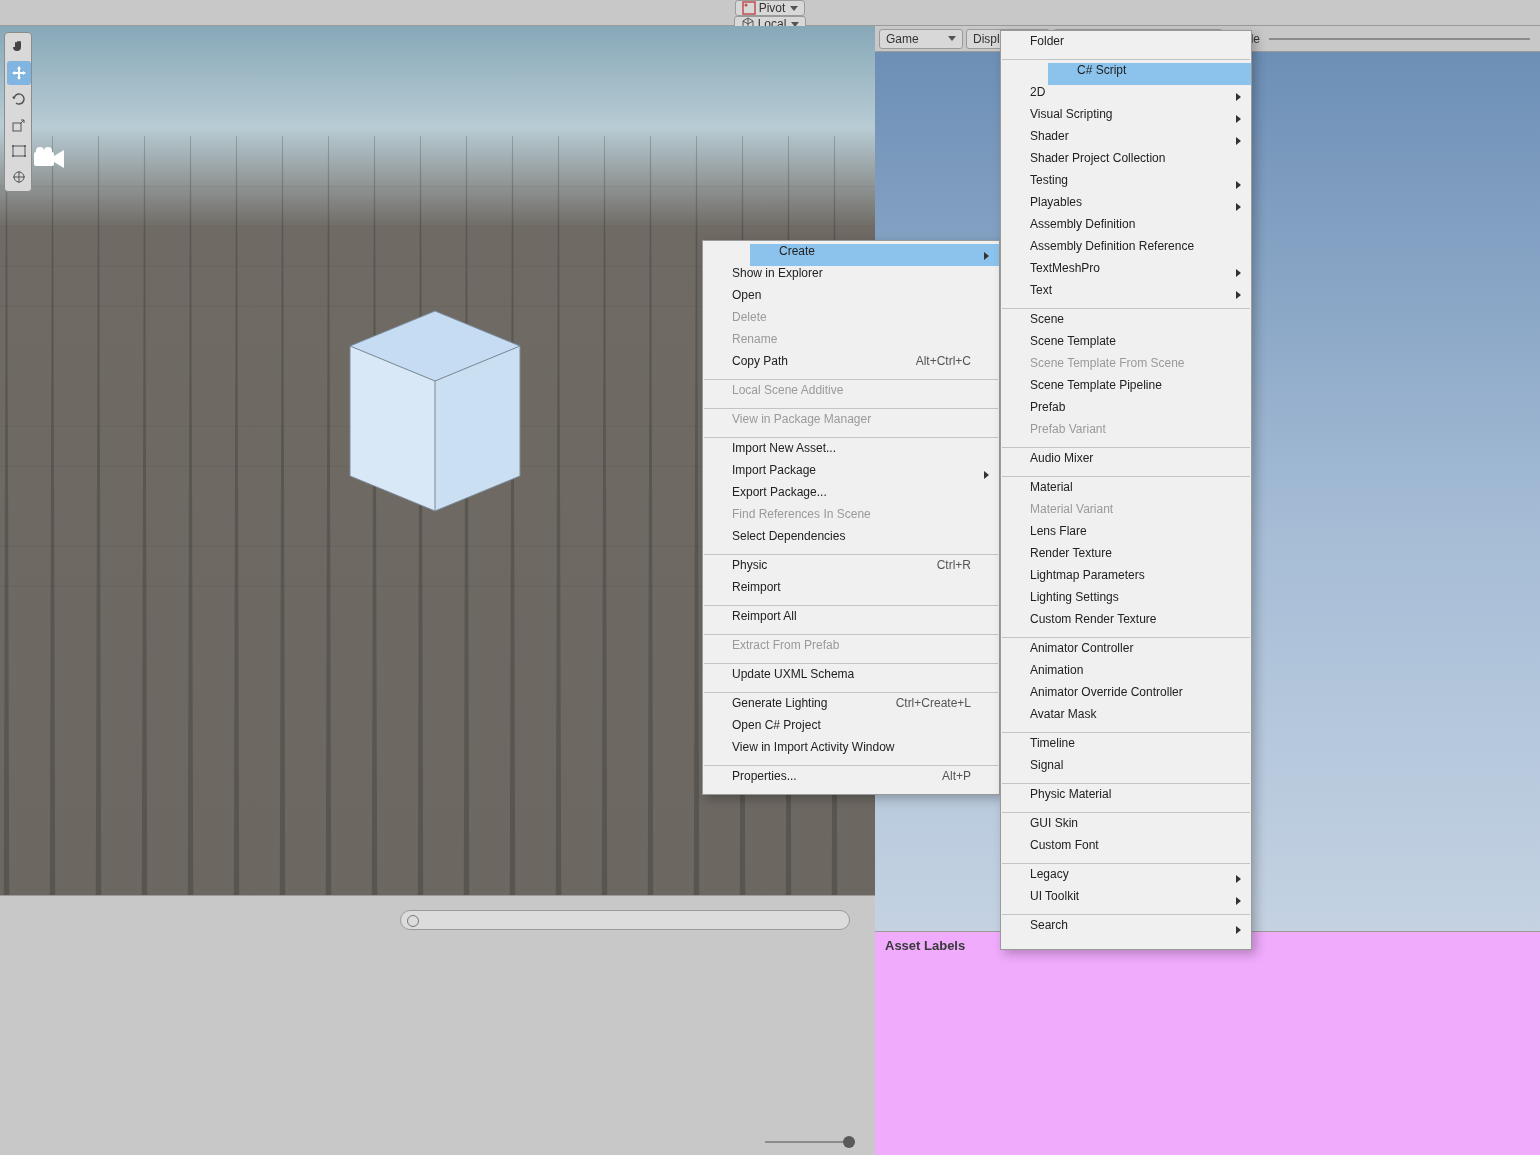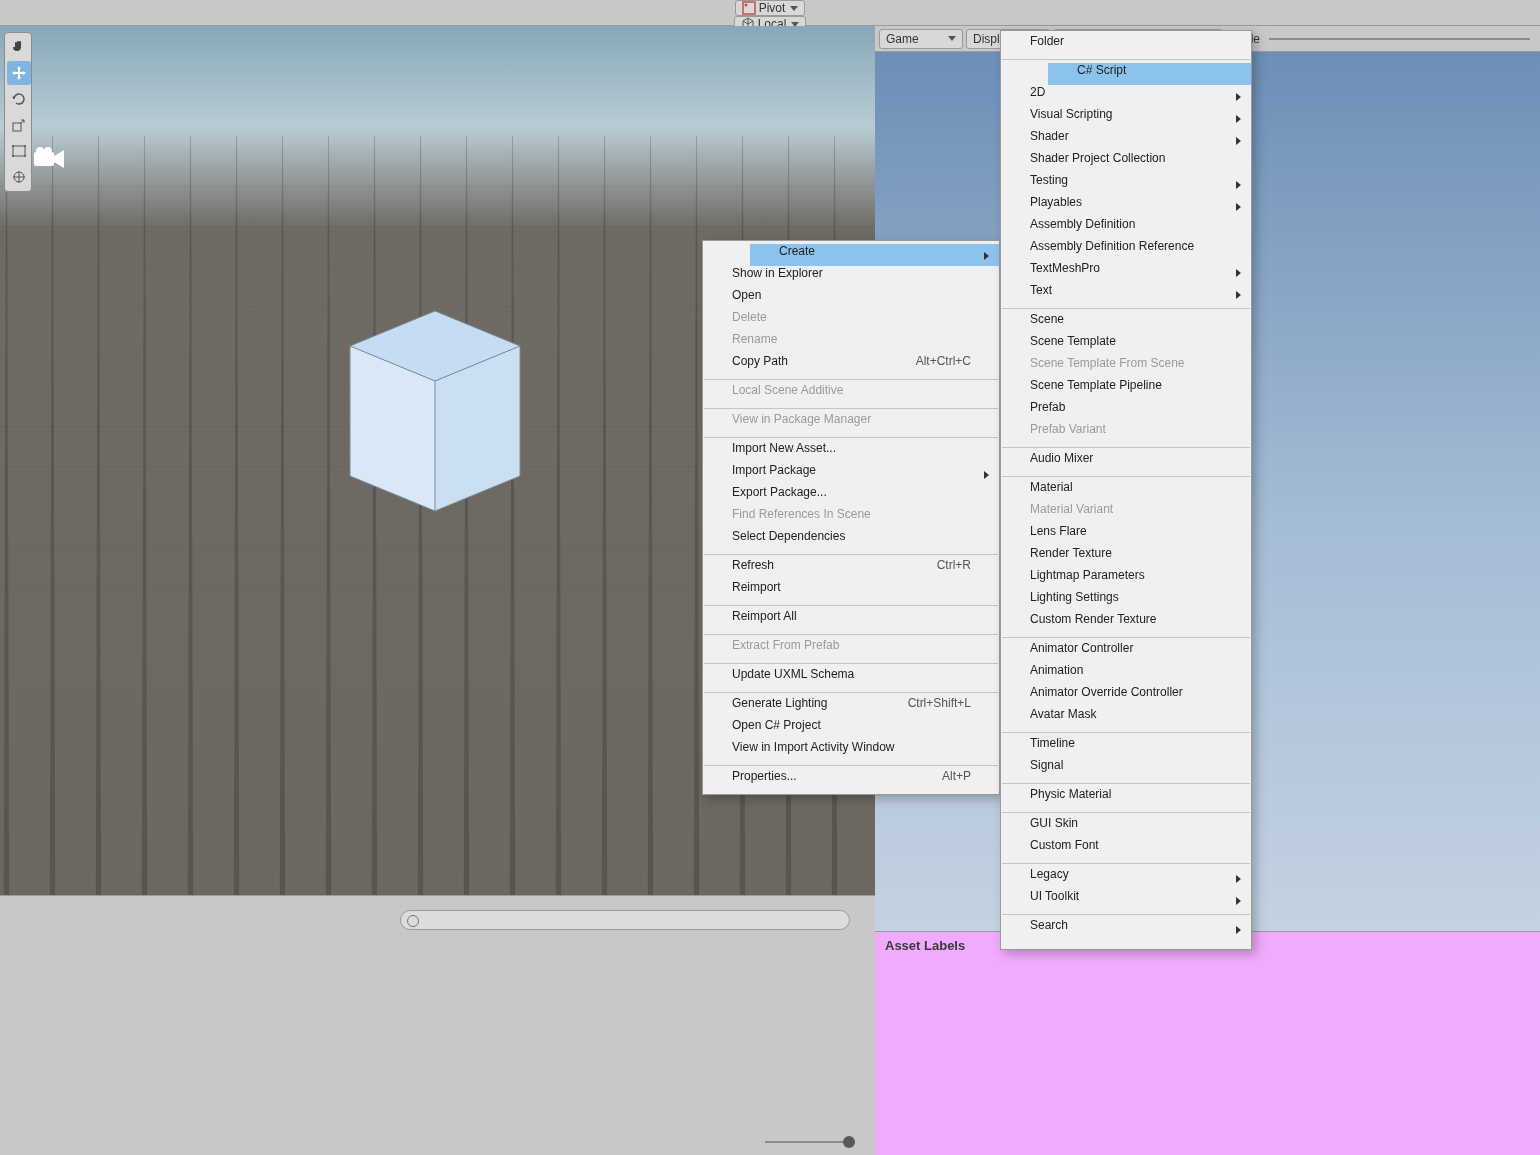--- a/index.html
+++ b/index.html
@@ -335,42 +335,42 @@
       <span>Export Package...</span>
     </div>
     <div class="mi disabled">
       <span>Find References In Scene</span>
     </div>
     <div class="mi">
       <span>Select Dependencies</span>
     </div>
     <div class="msep"></div>
     <div class="mi">
-      <span>Refresh</span>
+      <span>Physic</span>
       <span class="shortcut">Ctrl+R</span>
     </div>
     <div class="mi">
       <span>Reimport</span>
     </div>
     <div class="msep"></div>
     <div class="mi">
       <span>Reimport All</span>
     </div>
     <div class="msep"></div>
     <div class="mi disabled">
       <span>Extract From Prefab</span>
     </div>
     <div class="msep"></div>
     <div class="mi">
       <span>Update UXML Schema</span>
     </div>
     <div class="msep"></div>
     <div class="mi">
       <span>Generate Lighting</span>
-      <span class="shortcut">Ctrl+Shift+L</span>
+      <span class="shortcut">Ctrl+Create+L</span>
     </div>
     <div class="mi">
       <span>Open C# Project</span>
     </div>
     <div class="mi">
       <span>View in Import Activity Window</span>
     </div>
     <div class="msep"></div>
     <div class="mi">
       <span>Properties...</span>

